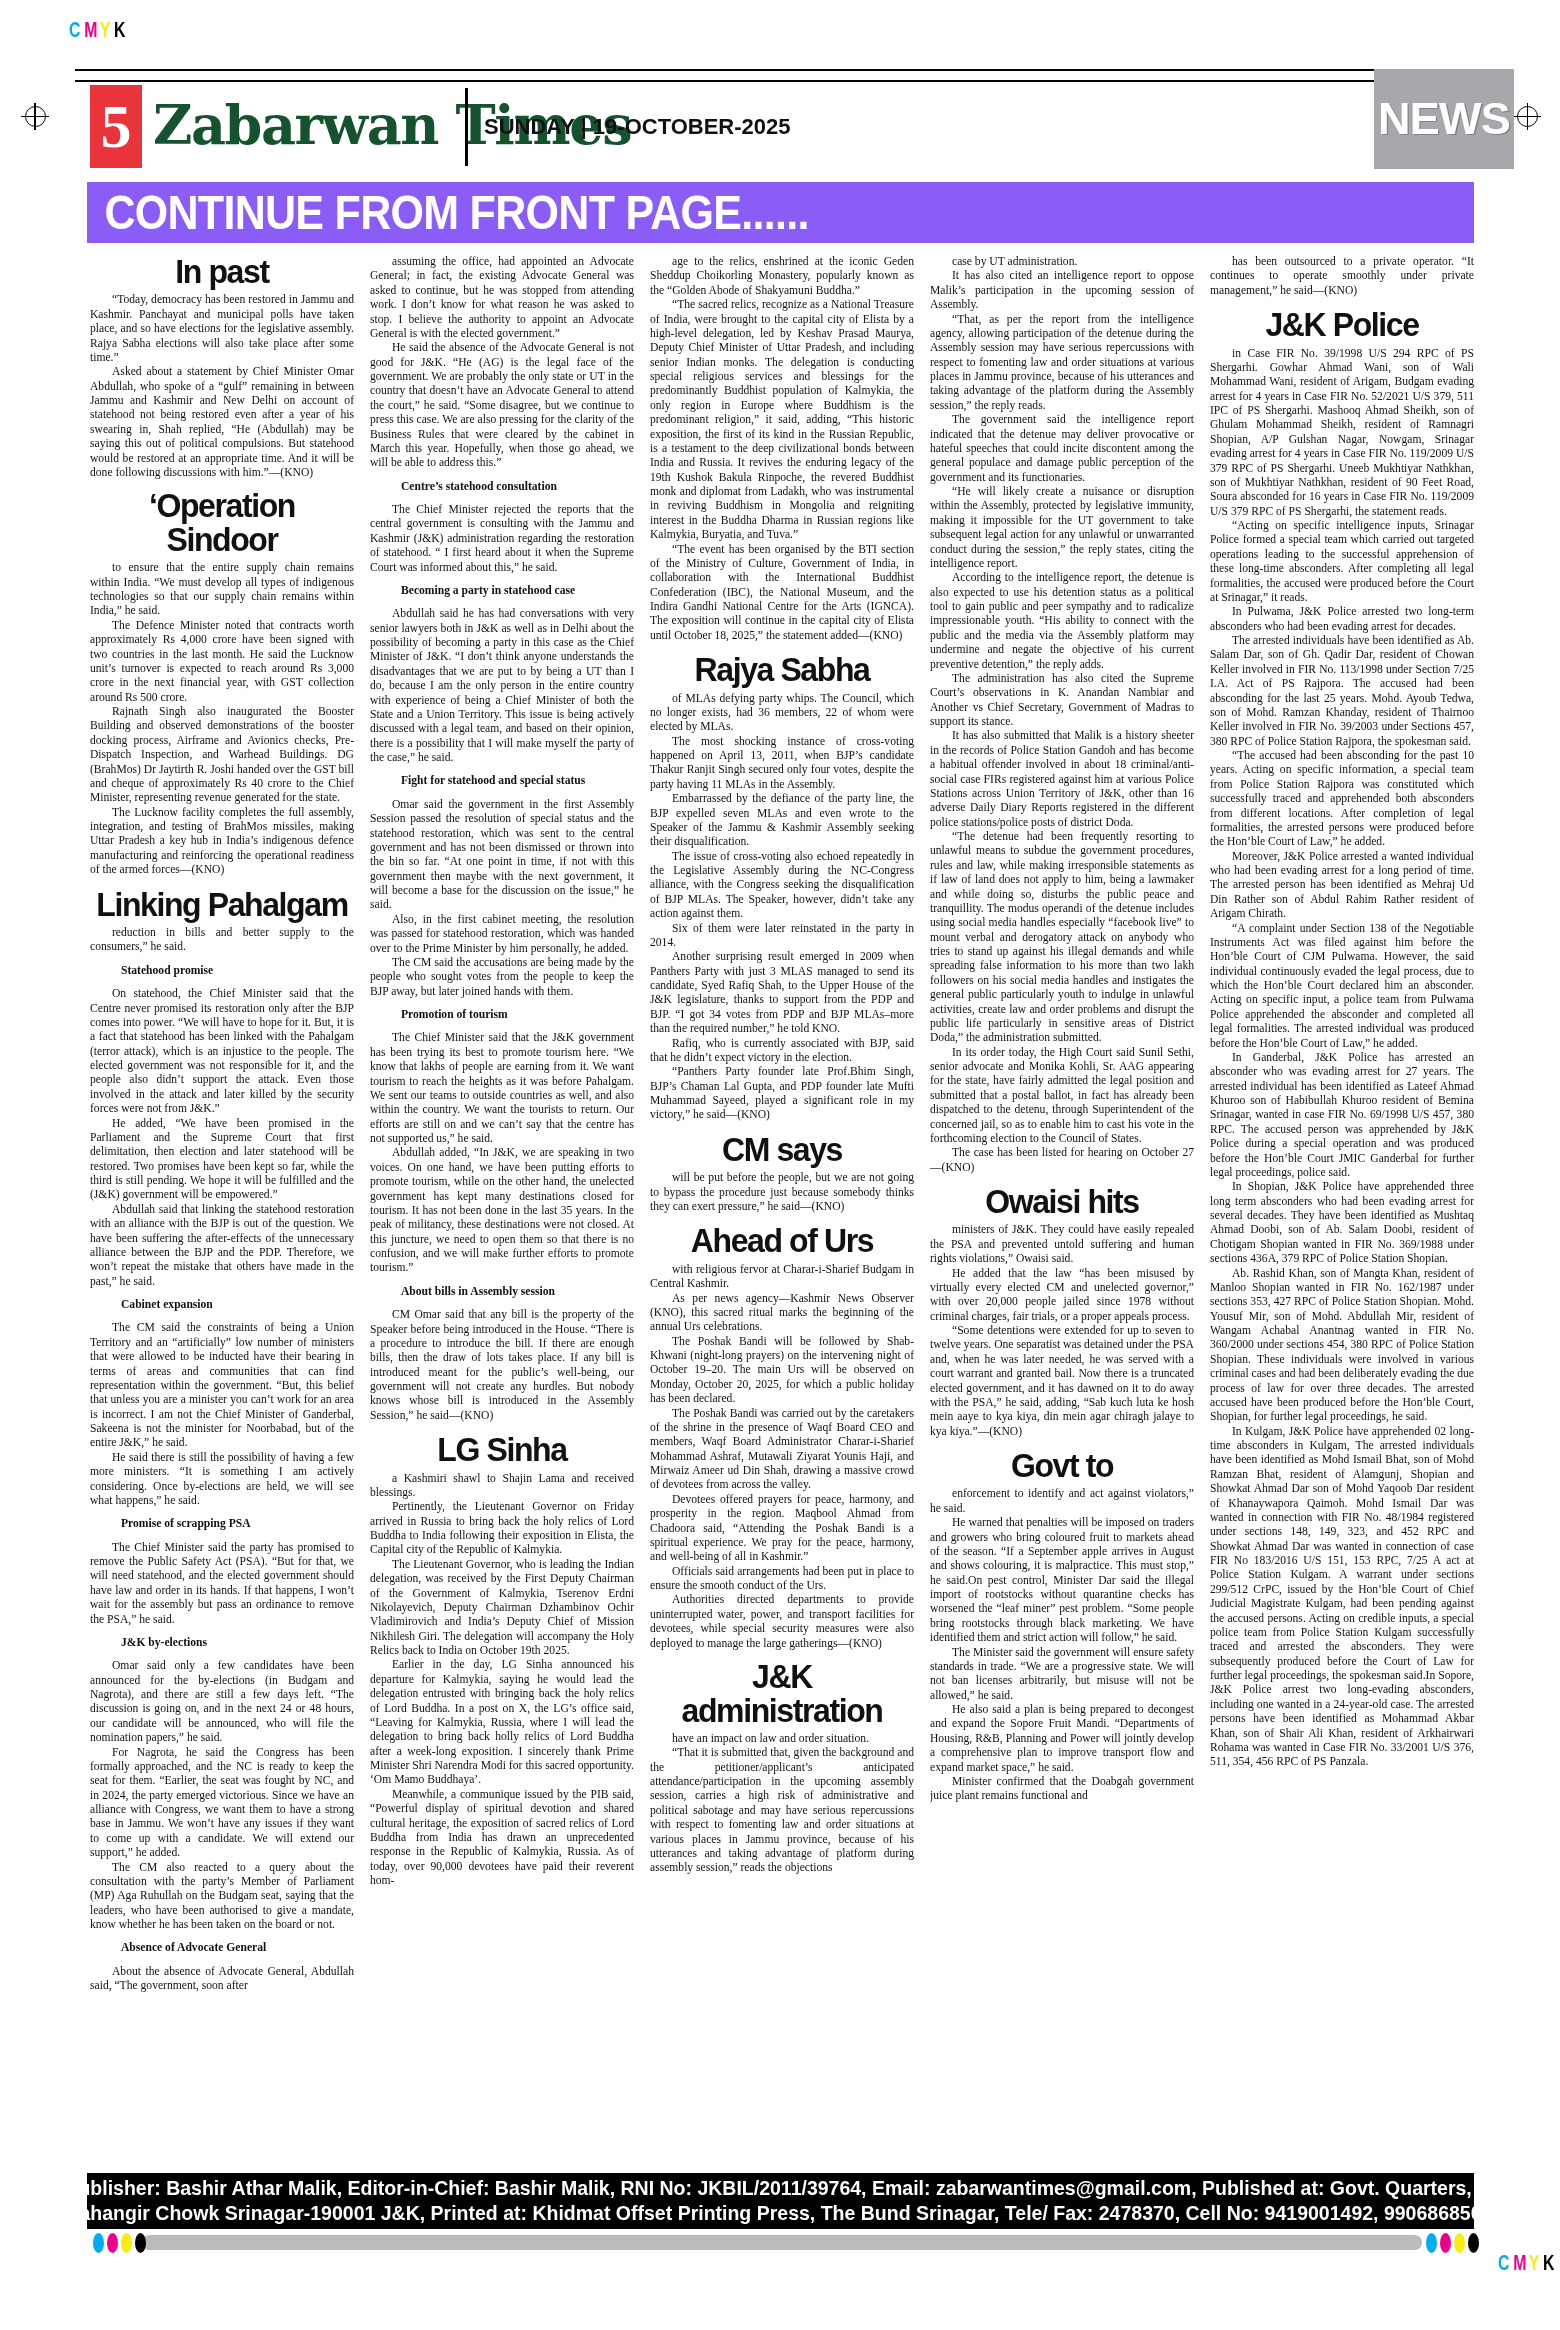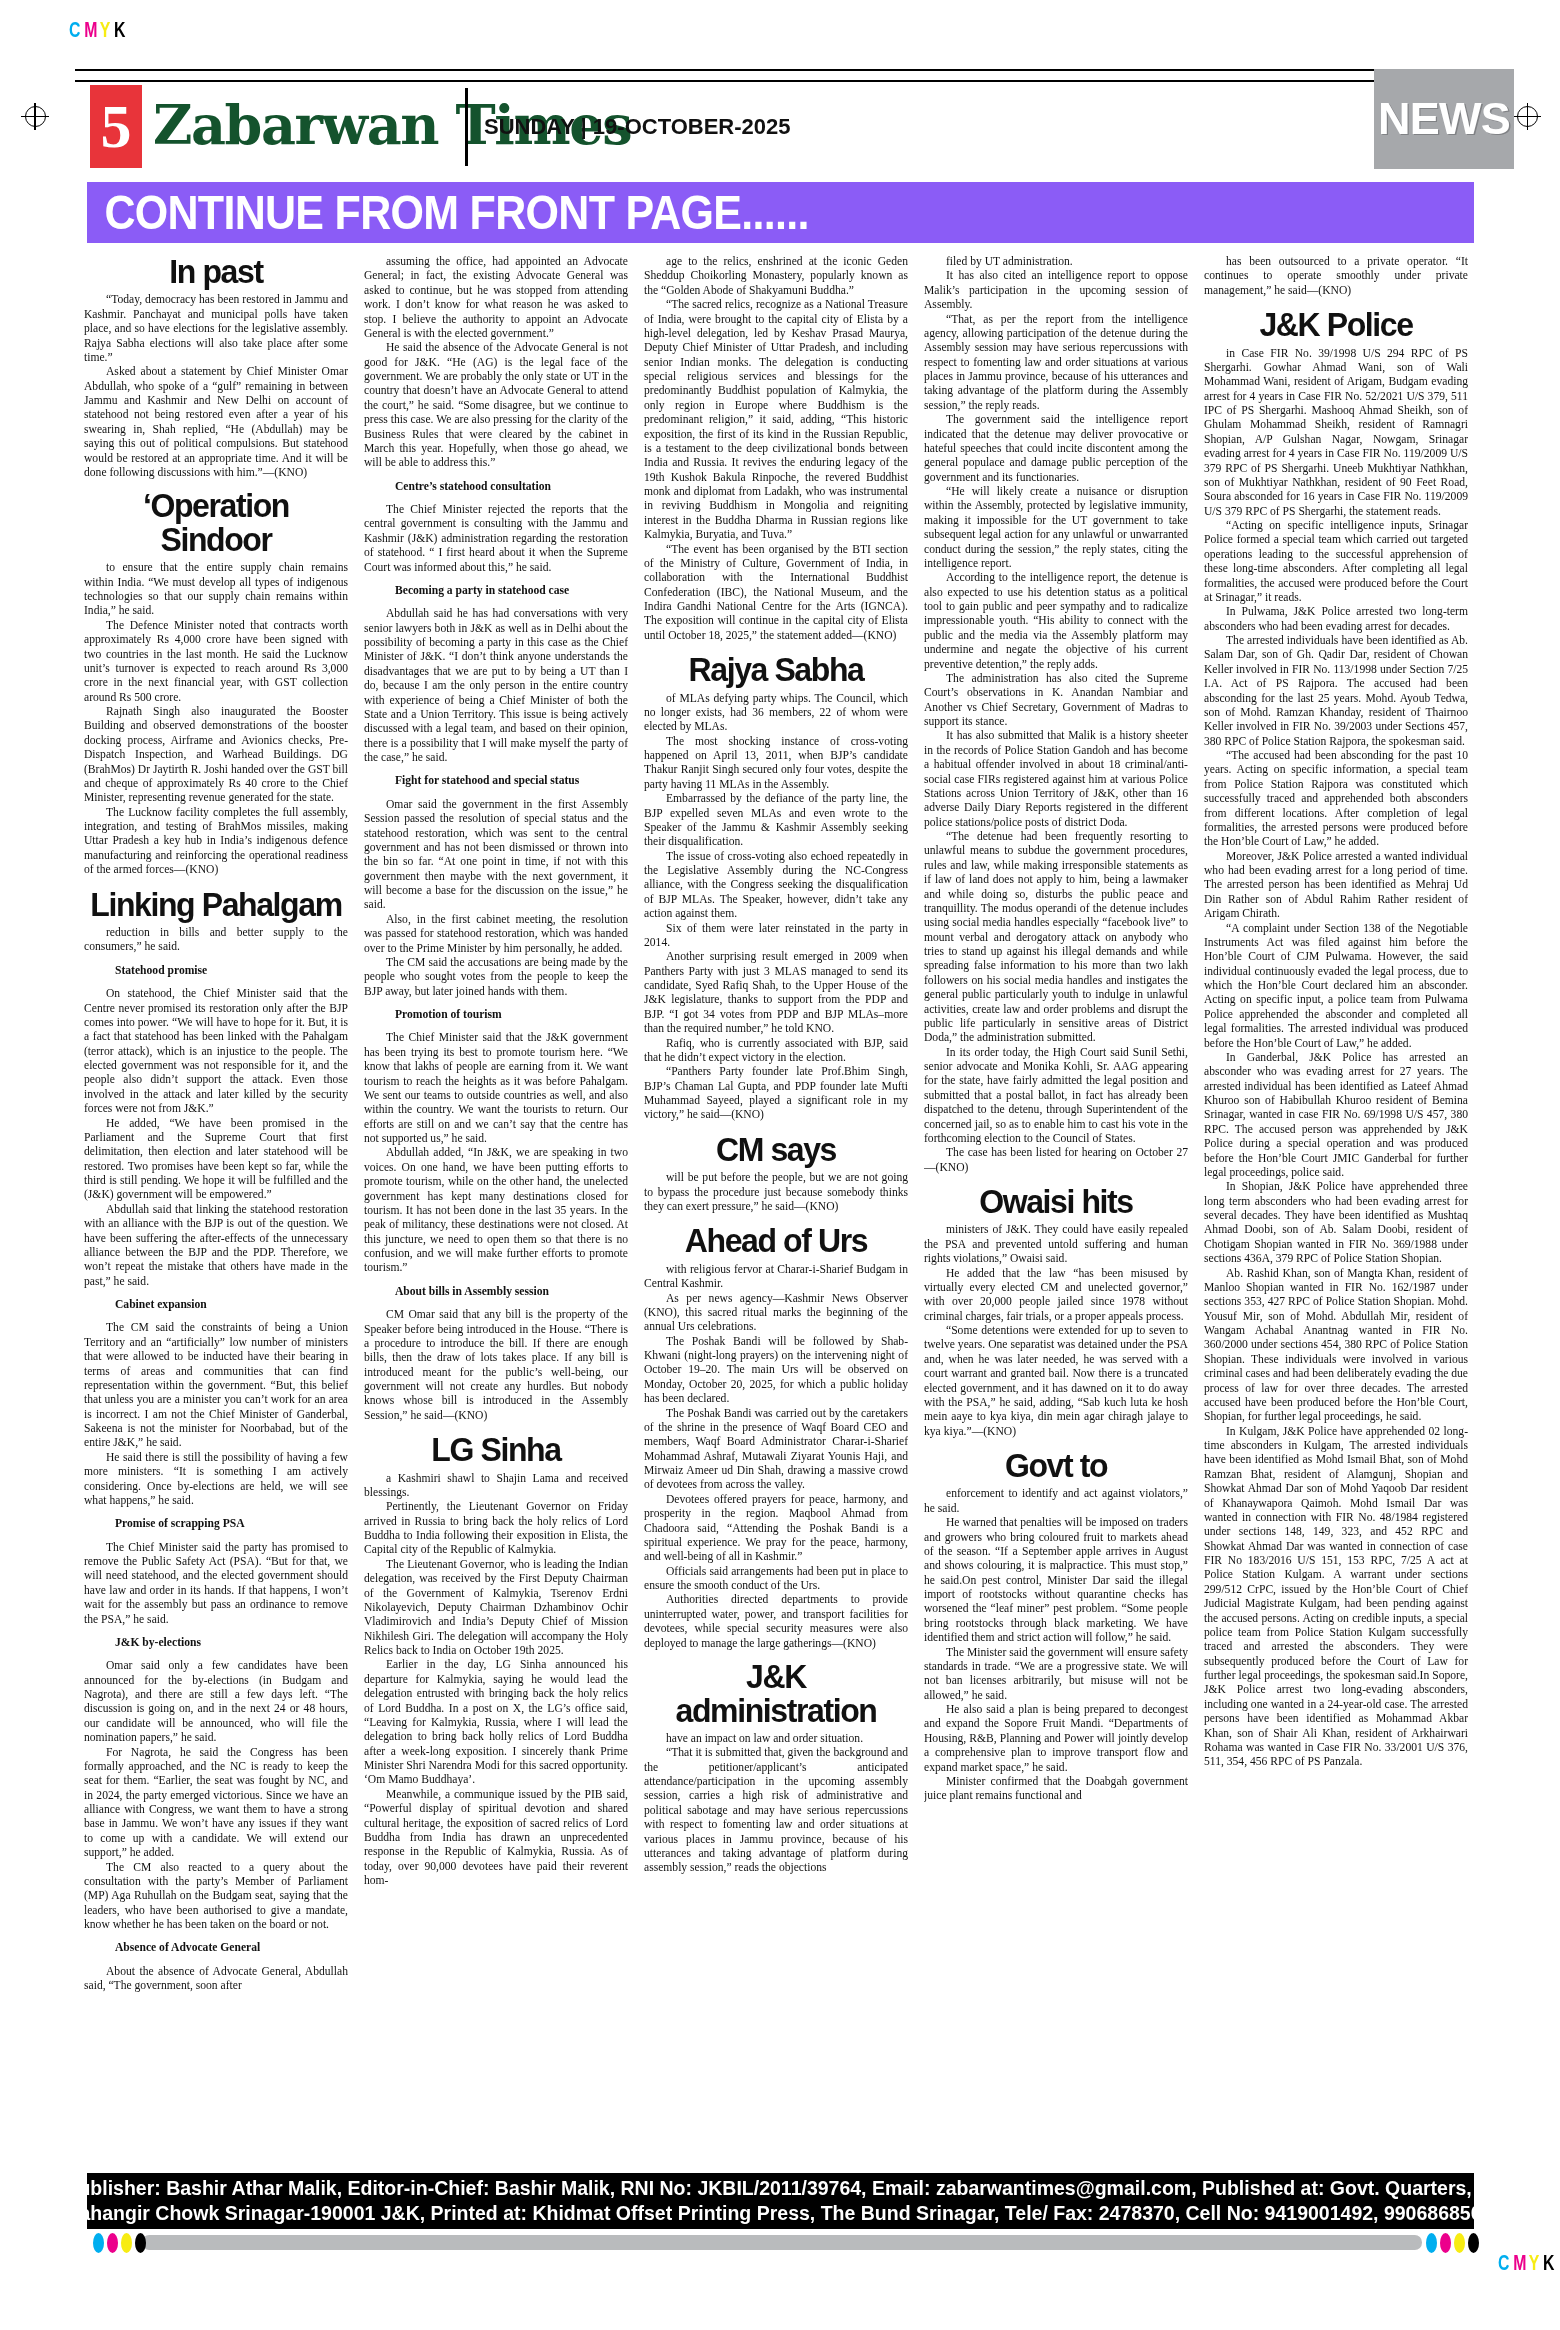--- a/index.html
+++ b/index.html
@@ -20,21 +20,21 @@
   .masthead{position:absolute;left:153px;top:93px;font:bold 54px "DejaVu Serif",serif;letter-spacing:-1.4px;color:#14532d;white-space:nowrap;}
   .mast-divider{position:absolute;left:465px;top:88px;width:2.9px;height:78px;background:#000;}
   .issue-date{position:absolute;left:484px;top:114px;font:bold 22px "Liberation Sans",sans-serif;letter-spacing:0px;white-space:nowrap;}
   .news-box{position:absolute;left:1374px;top:69px;width:140px;height:100px;background:#a6a8ab;
     display:flex;align-items:center;justify-content:center;text-align:right;}
   .news-box span{font:bold 45px "Liberation Sans",sans-serif;color:#fff;letter-spacing:-0.7px;text-shadow:1.4px 1.4px 0 #808285;}
 
   .headline-bar{position:absolute;left:87px;top:182px;width:1387px;height:61px;background:#8b5cf6;display:flex;align-items:center;}
   .headline-bar h1{margin:0 0 0 17.4px;color:#fff;font:bold 43px "Liberation Sans",sans-serif;letter-spacing:-0.7px;transform:scaleY(1.12);transform-origin:left center;white-space:nowrap;}
 
-  .columns{position:absolute;left:84px;top:255px;width:1384px;height:1915px;display:flex;gap:16px;}
+  .columns{position:absolute;left:90px;top:255px;width:1384px;height:1915px;display:flex;gap:16px;}
   .col{flex:1 1 0;overflow:hidden;text-align:justify;font-size:11.6px;line-height:1.24;}
   .story-head{font-family:"Liberation Sans",sans-serif;font-weight:bold;font-size:32px;line-height:1.02;
     text-align:center;margin:10px 0 5.8px;letter-spacing:-1.4px;transform:scaleY(1.05);}
   .col > .story-head:first-child{margin-top:0;}
   .para{margin:0;text-indent:22px;}
   .subhead{margin:9px;text-indent:22px;font-weight:bold;}
 
   .footer-bar{position:absolute;left:87px;top:2173px;width:1387px;height:56px;background:#000;color:#fff;
     display:flex;flex-direction:column;align-items:center;justify-content:center;gap:1.4px;}
   .footer-bar div{font:bold 19.5px "Liberation Sans",sans-serif;white-space:nowrap;letter-spacing:0;}
@@ -138,21 +138,21 @@
       <p class="para">The Poshak Bandi will be followed by Shab-Khwani (night-long prayers) on the intervening night of October 19–20. The main Urs will be observed on Monday, October 20, 2025, for which a public holiday has been declared.</p>
       <p class="para">The Poshak Bandi was carried out by the caretakers of the shrine in the presence of Waqf Board CEO and members, Waqf Board Administrator Charar-i-Sharief Mohammad Ashraf, Mutawali Ziyarat Younis Haji, and Mirwaiz Ameer ud Din Shah, drawing a massive crowd of devotees from across the valley.</p>
       <p class="para">Devotees offered prayers for peace, harmony, and prosperity in the region. Maqbool Ahmad from Chadoora said, “Attending the Poshak Bandi is a spiritual experience. We pray for the peace, harmony, and well-being of all in Kashmir.”</p>
       <p class="para">Officials said arrangements had been put in place to ensure the smooth conduct of the Urs.</p>
       <p class="para">Authorities directed departments to provide uninterrupted water, power, and transport facilities for devotees, while special security measures were also deployed to manage the large gatherings—(KNO)</p>
       <h2 class="story-head">J&amp;K administration</h2>
       <p class="para">have an impact on law and order situation.</p>
       <p class="para">“That it is submitted that, given the background and the petitioner/applicant’s anticipated attendance/participation in the upcoming assembly session, carries a high risk of administrative and political sabotage and may have serious repercussions with respect to fomenting law and order situations at various places in Jammu province, because of his utterances and taking advantage of platform during assembly session,” reads the objections</p>
     </div>
     <div class="col">
-      <p class="para">filed by UT administration.</p>
+      <p class="para">case by UT administration.</p>
       <p class="para">It has also cited an intelligence report to oppose Malik’s participation in the upcoming session of Assembly.</p>
       <p class="para">“That, as per the report from the intelligence agency, allowing participation of the detenue during the Assembly session may have serious repercussions with respect to fomenting law and order situations at various places in Jammu province, because of his utterances and taking advantage of the platform during the Assembly session,” the reply reads.</p>
       <p class="para">The government said the intelligence report indicated that the detenue may deliver provocative or hateful speeches that could incite discontent among the general populace and damage public perception of the government and its functionaries.</p>
       <p class="para">“He will likely create a nuisance or disruption within the Assembly, protected by legislative immunity, making it impossible for the UT government to take subsequent legal action for any unlawful or unwarranted conduct during the session,” the reply states, citing the intelligence report.</p>
       <p class="para">According to the intelligence report, the detenue is also expected to use his detention status as a political tool to gain public and peer sympathy and to radicalize impressionable youth. “His ability to connect with the public and the media via the Assembly platform may undermine and negate the objective of his current preventive detention,” the reply adds.</p>
       <p class="para">The administration has also cited the Supreme Court’s observations in K. Anandan Nambiar and Another vs Chief Secretary, Government of Madras to support its stance.</p>
       <p class="para">It has also submitted that Malik is a history sheeter in the records of Police Station Gandoh and has become a habitual offender involved in about 18 criminal/anti-social case FIRs registered against him at various Police Stations across Union Territory of J&amp;K, other than 16 adverse Daily Diary Reports registered in the different police stations/police posts of district Doda.</p>
       <p class="para">“The detenue had been frequently resorting to unlawful means to subdue the government procedures, rules and law, while making irresponsible statements as if law of land does not apply to him, being a lawmaker and while doing so, disturbs the public peace and tranquillity. The modus operandi of the detenue includes using social media handles especially “facebook live” to mount verbal and derogatory attack on anybody who tries to stand up against his illegal demands and while spreading false information to his more than two lakh followers on his social media handles and instigates the general public particularly youth to indulge in unlawful activities, create law and order problems and disrupt the public life particularly in sensitive areas of District Doda,” the administration submitted.</p>
       <p class="para">In its order today, the High Court said Sunil Sethi, senior advocate and Monika Kohli, Sr. AAG appearing for the state, have fairly admitted the legal position and submitted that a postal ballot, in fact has already been dispatched to the detenu, through Superintendent of the concerned jail, so as to enable him to cast his vote in the forthcoming election to the Council of States.</p>
       <p class="para">The case has been listed for hearing on October 27—(KNO)</p>

